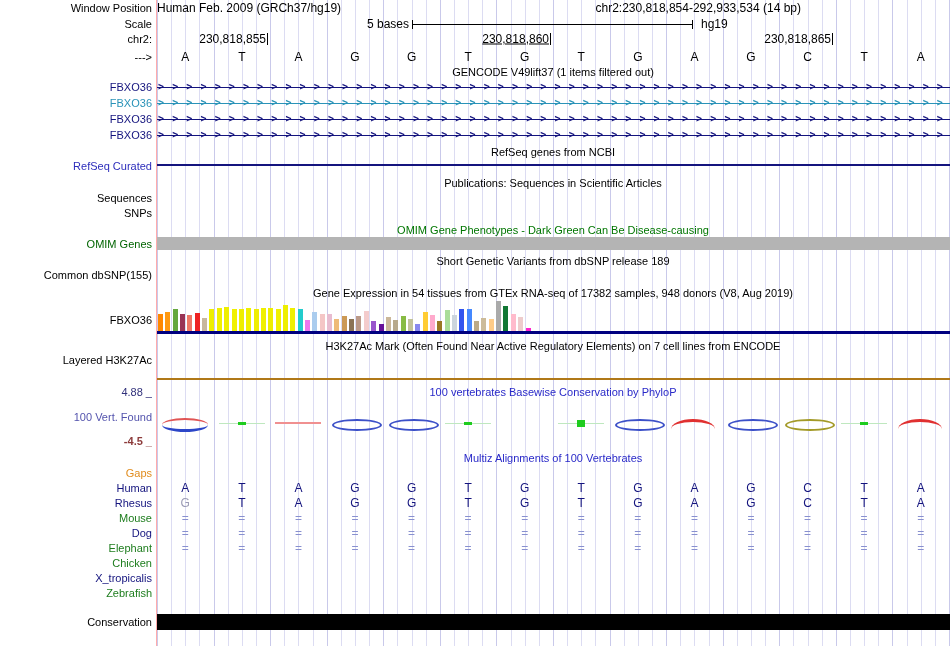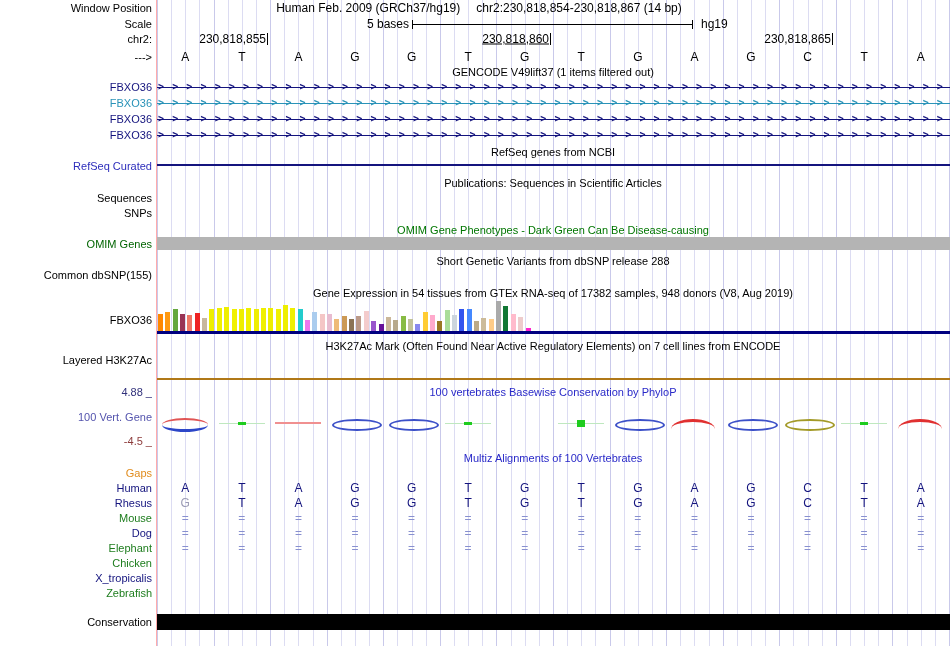--- a/index.html
+++ b/index.html
@@ -10,39 +10,39 @@
     background:
       repeating-linear-gradient(to right,#c9c9ea 0 1px,transparent 1px 56.571px),
       repeating-linear-gradient(to right,#dcdcf2 0 1px,transparent 1px 14.143px);}
   #pink-line{position:absolute;left:156px;top:0;width:1px;height:646px;background:#ffabab;}
   .lbl{position:absolute;right:798px;transform:translateY(-50%);font-size:11px;color:#000;
        white-space:nowrap;line-height:12px;}
   .ttl{position:absolute;left:157px;width:792px;text-align:center;transform:translateY(-50%);
        font-size:11px;color:#000;white-space:nowrap;line-height:12px;} .c-blue{color:#2d2dbb;}
   .c-green{color:#006400;} .c-hdrgreen{color:#007600;}
   .c-hdrblue{color:#2929c8;} .c-slate{color:#5353ad;} .c-dknavy{color:#30307a;}
-  .c-maroon{color:#8c3b3b;}
+  .c-maroon{color:#8c3b3b;font-weight:bold;}
   .hline{position:absolute;left:157px;width:793px;}
   #refseq-line{top:164px;height:2px;background:#14147e;}
   #gtex-baseline{top:331px;height:3px;background:#000080;}
   #h3k-baseline{top:378px;height:2px;background:#b07818;}
   #omim-bar{top:237px;height:13px;background:#b4b4b4;}
   #repeat-bar{top:614px;height:16px;background:#000;}
   .seq{position:absolute;width:56.57px;text-align:center;font-size:12px;color:#000;
        line-height:13px;transform:translateY(-50%);}
   .tick{position:absolute;width:1px;height:12px;background:#000;}
   .ruler-num{position:absolute;width:99px;text-align:right;font-size:12px;color:#000;
              line-height:13px;transform:translateY(-50%);}
   #scale-value{position:absolute;left:329px;width:80px;text-align:right;top:24px;
                transform:translateY(-50%);font-size:12px;}
   #scale-line{position:absolute;left:412px;top:24px;width:281px;height:1px;background:#000;}
   .scale-tick{position:absolute;top:20px;width:1px;height:9px;background:#000;}
   #assembly-short{position:absolute;left:701px;top:24px;transform:translateY(-50%);font-size:12px;}
   #title-row{position:absolute;left:157px;top:8px;width:644px;transform:translateY(-50%);
-             display:flex;justify-content:center;gap:16px;font-size:12px;}
+             display:flex;justify-content:space-between;gap:16px;font-size:12px;}
   .arrowrow{position:absolute;left:158px;width:792px;height:12px;overflow:hidden;
             font-family:"DejaVu Sans Mono",monospace;font-size:10px;font-weight:bold;
             letter-spacing:8.14px;line-height:12px;white-space:nowrap;}
   .arrowline{position:absolute;left:157px;width:793px;height:1px;}
   .gtex-bar{position:absolute;width:5px;}
   .mz-cell{position:absolute;width:56.57px;text-align:center;font-size:12px;line-height:13px;
            transform:translateY(-50%);}
   
   .g{position:absolute;}
   .g-lens-red-blue{width:46px;height:9px;border-top:2px solid #e05555;
@@ -60,50 +60,50 @@
 </head>
 <body>
 
 <div id="browser">
   <div id="grid"></div>
   <div id="pink-line"></div>
 
   <div class="lbl" style="top:8px">Window Position</div>
   <div id="title-row">
     <span>Human Feb. 2009 (GRCh37/hg19)</span>
-    <span>chr2:230,818,854-230,818,867 (14 bp)</span>
+    <span>chr2:230,818,854-292,933,534 (14 bp)</span>
   </div>
   <div class="lbl" style="top:24px">Scale</div>
   <div id="scale-value">5 bases</div>
   <div id="scale-line"></div>
   <div class="scale-tick" style="left:412px"></div>
   <div class="scale-tick" style="left:692px"></div>
   <div id="assembly-short">hg19</div>
   <div class="lbl" style="top:39px">chr2:</div>
   <div class="lbl" style="top:57px">---&gt;</div>
 
   <div class="ttl" style="top:72px">GENCODE V49lift37 (1 items filtered out)</div>
   <div class="ttl" style="top:183px">Publications: Sequences in Scientific Articles</div>
   <div class="ttl" style="top:152px">RefSeq genes from NCBI</div>
   <div class="ttl c-hdrgreen" style="top:230px">OMIM Gene Phenotypes - Dark Green Can Be Disease-causing</div>
-  <div class="ttl" style="top:261px">Short Genetic Variants from dbSNP release 288</div>
+  <div class="ttl" style="top:261px">Short Genetic Variants from dbSNP release 189</div>
   <div class="ttl" style="top:293px">Gene Expression in 54 tissues from GTEx RNA-seq of 17382 samples, 948 donors (V8, Aug 2019)</div>
   <div class="ttl" style="top:346px">H3K27Ac Mark (Often Found Near Active Regulatory Elements) on 7 cell lines from ENCODE</div>
   <div class="ttl c-hdrblue" style="top:392px">100 vertebrates Basewise Conservation by PhyloP</div>
   <div class="ttl c-hdrblue" style="top:458px">Multiz Alignments of 100 Vertebrates</div>
 
   <div class="lbl c-blue" style="top:166px">RefSeq Curated</div>
   <div class="lbl" style="top:198px">Sequences</div>
   <div class="lbl" style="top:213px">SNPs</div>
   <div class="lbl c-green" style="top:244px">OMIM Genes</div>
   <div class="lbl" style="top:275px">Common dbSNP(155)</div>
   <div class="lbl" style="top:320px">FBXO36</div>
   <div class="lbl" style="top:360px">Layered H3K27Ac</div>
   <div class="lbl c-dknavy" style="top:392px">4.88 _</div>
-  <div class="lbl c-slate" style="top:417px">100 Vert. Gene</div>
+  <div class="lbl c-slate" style="top:417px">100 Vert. Found</div>
   <div class="lbl c-maroon" style="top:441px">-4.5 _</div>
   <div class="lbl" style="top:622px">Conservation</div>
 
   <div class="hline" id="refseq-line"></div>
   <div class="hline" id="omim-bar"></div>
   <div class="hline" id="gtex-baseline"></div>
   <div class="hline" id="h3k-baseline"></div>
   <div class="hline" id="repeat-bar"></div>
 
   <div id="dyn">

